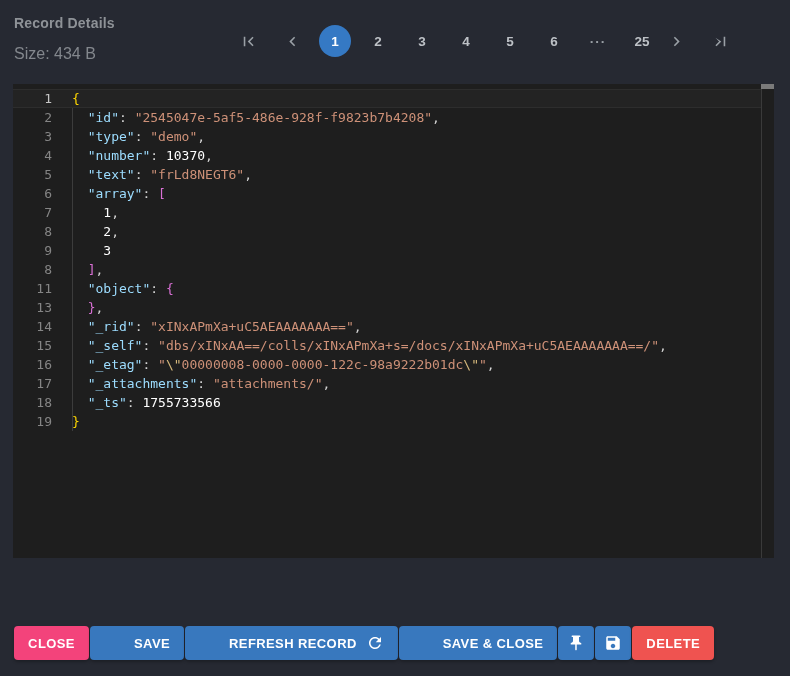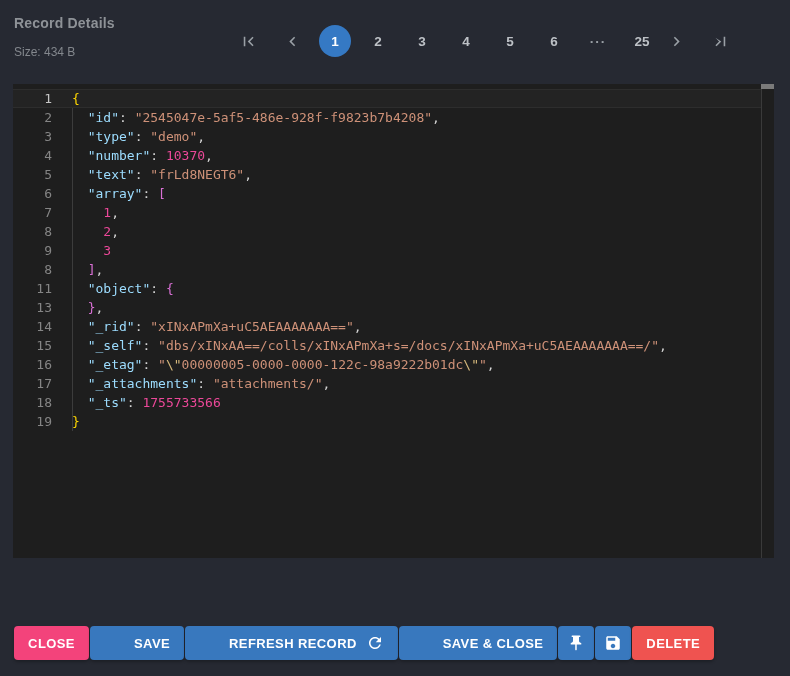--- a/index.html
+++ b/index.html
@@ -10,21 +10,21 @@
     font-family:"Liberation Sans", sans-serif;
   }
 
   
   .title {
     position:absolute; left:14px; top:15px;
     font-size:14px; font-weight:bold; color:#8e9297; letter-spacing:.2px;
   }
   .size-label {
     position:absolute; left:14px; top:45px;
-    font-size:12px; color:#83878d;
+    font-size:16px; color:#83878d;
   }
 
   
   .pagination {
     position:absolute; left:231px; top:25px; height:32px;
     display:flex; align-items:center;
   }
   .pg {
     width:34px; height:32px; margin-right:10px;
     display:flex; align-items:center; justify-content:center;
@@ -52,21 +52,21 @@
     background:#232323;
     box-shadow: inset 0 1px 0 #2d2d2d, inset 0 -1px 0 #2d2d2d;
   }
   .ln {
     flex:0 0 39px; text-align:right; color:#858585; user-select:none;
   }
   .line.current .ln { color:#c6c6c6; }
   .code { padding-left:20px; color:#d4d4d4; }
   .tk-k { color:#9cdcfe; }
   .tk-s { color:#ce9178; }
-  .tk-n { color:#ec4899; }
+  .tk-n { color:#ffffff; }
   .tk-p { color:#d4d4d4; }
   .tk-b1 { color:#ffd700; }
   .tk-b2 { color:#da70d6; }
   .tk-e { color:#d7ba7d; }
   .indent-guide {
     position:absolute; left:59px; top:24px; width:1px; height:323px;
     background:#3c3c3c;
   }
   .sb-track {
     position:absolute; top:0; right:0; width:13px; height:100%;
@@ -147,21 +147,21 @@
       <div class="line"><span class="ln">5</span><span class="code"><span class="tk-p">  </span><span class="tk-k">"text"</span><span class="tk-p">: </span><span class="tk-s">"frLd8NEGT6"</span><span class="tk-p">,</span></span></div>
       <div class="line"><span class="ln">6</span><span class="code"><span class="tk-p">  </span><span class="tk-k">"array"</span><span class="tk-p">: </span><span class="tk-b2">[</span></span></div>
       <div class="line"><span class="ln">7</span><span class="code"><span class="tk-p">    </span><span class="tk-n">1</span><span class="tk-p">,</span></span></div>
       <div class="line"><span class="ln">8</span><span class="code"><span class="tk-p">    </span><span class="tk-n">2</span><span class="tk-p">,</span></span></div>
       <div class="line"><span class="ln">9</span><span class="code"><span class="tk-p">    </span><span class="tk-n">3</span></span></div>
       <div class="line"><span class="ln">8</span><span class="code"><span class="tk-p">  </span><span class="tk-b2">]</span><span class="tk-p">,</span></span></div>
       <div class="line"><span class="ln">11</span><span class="code"><span class="tk-p">  </span><span class="tk-k">"object"</span><span class="tk-p">: </span><span class="tk-b2">{</span></span></div>
       <div class="line"><span class="ln">13</span><span class="code"><span class="tk-p">  </span><span class="tk-b2">}</span><span class="tk-p">,</span></span></div>
       <div class="line"><span class="ln">14</span><span class="code"><span class="tk-p">  </span><span class="tk-k">"_rid"</span><span class="tk-p">: </span><span class="tk-s">"xINxAPmXa+uC5AEAAAAAAA=="</span><span class="tk-p">,</span></span></div>
       <div class="line"><span class="ln">15</span><span class="code"><span class="tk-p">  </span><span class="tk-k">"_self"</span><span class="tk-p">: </span><span class="tk-s">"dbs/xINxAA==/colls/xINxAPmXa+s=/docs/xINxAPmXa+uC5AEAAAAAAA==/"</span><span class="tk-p">,</span></span></div>
-      <div class="line"><span class="ln">16</span><span class="code"><span class="tk-p">  </span><span class="tk-k">"_etag"</span><span class="tk-p">: </span><span class="tk-s">"</span><span class="tk-e">\"</span><span class="tk-s">00000005-0000-0000-122c-98a9222b01dc</span><span class="tk-e">\"</span><span class="tk-s">"</span><span class="tk-p">,</span></span></div>
+      <div class="line"><span class="ln">16</span><span class="code"><span class="tk-p">  </span><span class="tk-k">"_etag"</span><span class="tk-p">: </span><span class="tk-s">"</span><span class="tk-e">\"</span><span class="tk-s">00000008-0000-0000-122c-98a9222b01dc</span><span class="tk-e">\"</span><span class="tk-s">"</span><span class="tk-p">,</span></span></div>
       <div class="line"><span class="ln">17</span><span class="code"><span class="tk-p">  </span><span class="tk-k">"_attachments"</span><span class="tk-p">: </span><span class="tk-s">"attachments/"</span><span class="tk-p">,</span></span></div>
       <div class="line"><span class="ln">18</span><span class="code"><span class="tk-p">  </span><span class="tk-k">"_ts"</span><span class="tk-p">: </span><span class="tk-n">1755733566</span></span></div>
       <div class="line"><span class="ln">19</span><span class="code"><span class="tk-b1">}</span></span></div>
     </div>
   <div class="sb-track">
     <div class="sb-thumb"></div>
   </div>
 </div>
 
 <div class="footer">

